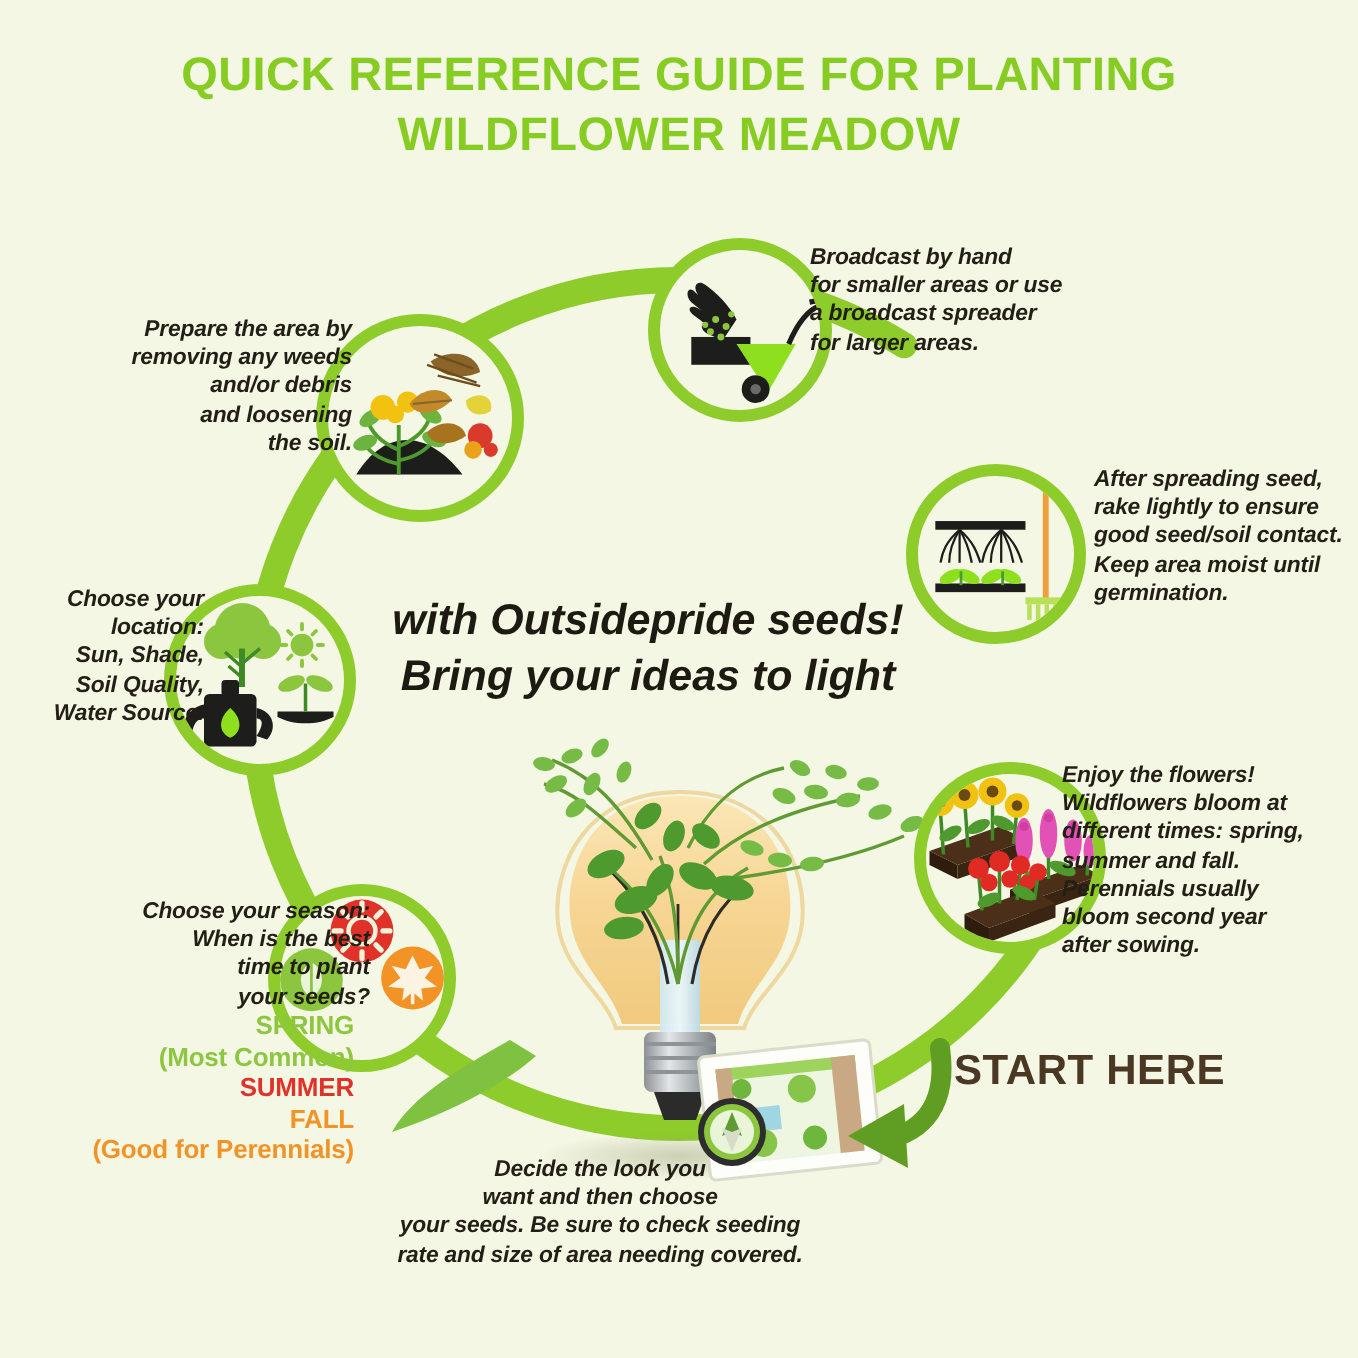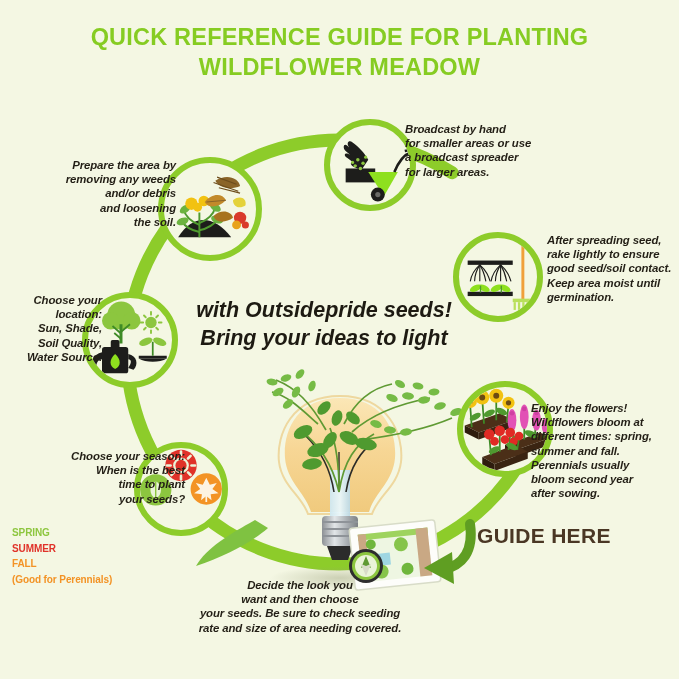--- a/index.html
+++ b/index.html
@@ -60,25 +60,25 @@
     font-style:italic;
     font-weight:bold;
     font-size:21.5px;
     line-height:28px;
     color:#1d1a12;
   }
 
   
   #seasons{
     position:absolute;left:12px;top:505px;width:165px;
+    text-align:right;
     font-weight:bold;
-    font-size:10px;
+    font-size:13px;
     line-height:15.6px;
     letter-spacing:-.1px;
-    margin-top:20px;
   }
   .s-spring{color:#8dc63f;}
   .s-summer{color:#e03229;}
   .s-fall{color:#f39325;}
 
   
   #starthere{
     position:absolute;left:477px;top:524px;
     font-weight:bold;font-size:21px;
     letter-spacing:.3px;
@@ -381,21 +381,21 @@
             <circle cx="48" cy="60" r="5"></circle>
             <circle cx="58" cy="62" r="4.5"></circle>
         </g>
         <g fill="#4f9a2f">
           <ellipse cx="36" cy="72" rx="7" ry="3.4" transform="rotate(-25 36 72)"></ellipse>
           <ellipse cx="56" cy="68" rx="7" ry="3.4" transform="rotate(25 56 68)"></ellipse>
         </g>
       </g>
     </svg>
   </div>
-  <div class="cap l" style="left:531px;top:381px;width:146px;margin-top:20px;">Enjoy the flowers!<br>Wildflowers bloom at<br>different times: spring,<br>summer and fall.<br>Perennials usually<br>bloom second year<br>after sowing.</div>
+  <div class="cap l" style="left:531px;top:381px;width:146px;">Enjoy the flowers!<br>Wildflowers bloom at<br>different times: spring,<br>summer and fall.<br>Perennials usually<br>bloom second year<br>after sowing.</div>
 
   <div class="cap c" style="left:162px;top:578px;width:276px;">Decide the look you<br>want and then choose<br>your seeds.  Be sure to check seeding<br>rate and size of area needing covered.</div>
 
   <div class="node" style="left:134px;top:442px;width:94px;height:94px;">
     <svg class="nodeart" viewBox="0 0 94 94">
       <circle cx="18" cy="48" r="18" fill="#8cc63f"></circle>
       <path d="M18 38 C 26 42, 26 54, 18 58 C 10 54, 10 42, 18 38 Z" fill="#eaf4d8"></path>
       <path d="M18 38 L18 58" stroke="#8cc63f" stroke-width="1.6"></path>
       <circle cx="47" cy="20" r="18" fill="#e03229"></circle>
       <circle cx="47" cy="20" r="9" fill="#eaf4d8"></circle>
@@ -412,20 +412,21 @@
       </g>
       <circle cx="76" cy="47" r="18" fill="#f39325"></circle>
       <path d="M76 34 L80 42 L88 40 L83 47 L90 52 L81 53 L82 60 L76 55 L70 60 L71 53 L62 52 L69 47 L64 40 L72 42 Z" fill="#fdf3e2"></path>
       <path d="M76 55 L76 62" stroke="#fdf3e2" stroke-width="2"></path>
     </svg>
   </div>
   <div class="cap r" style="left:22px;top:449px;width:163px;">Choose your season:<br>When is the best<br>time to plant<br>your seeds?</div>
 
   <div id="seasons">
     <div class="s-spring">SPRING</div>
+    <div class="s-spring">(Most Common)</div>
     <div class="s-summer">SUMMER</div>
     <div class="s-fall">FALL</div>
     <div class="s-fall">(Good for Perennials)</div>
   </div>
 
   <div class="node" style="left:82px;top:292px;width:96px;height:96px;">
     <svg class="nodeart" viewBox="0 0 96 96">
 
       <g>
         <circle cx="38" cy="20" r="16" fill="#8cc63f"></circle>
@@ -464,15 +465,15 @@
       </g>
     </svg>
   </div>
   <div class="cap r" style="left:6px;top:293px;width:96px;">Choose your<br>location:<br>Sun, Shade,<br>Soil Quality,<br>Water Source.</div>
 
   <div id="slogan" class="abs">
     <div>with Outsidepride seeds!</div>
     <div>Bring your ideas to light</div>
   </div>
 
-  <div id="starthere">GUIDE HERE</div>
+  <div id="starthere">START HERE</div>
 
 </div>
 
 </body></html>

